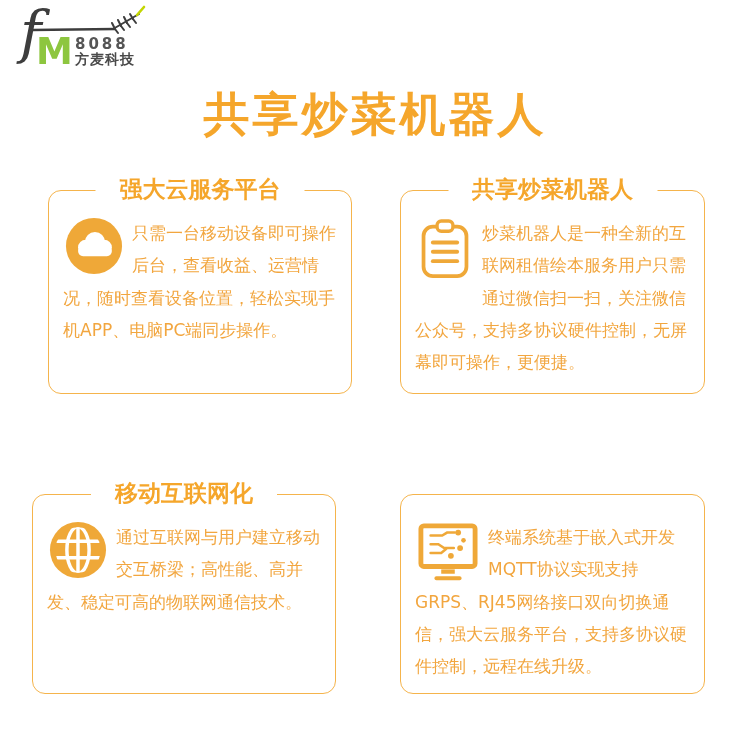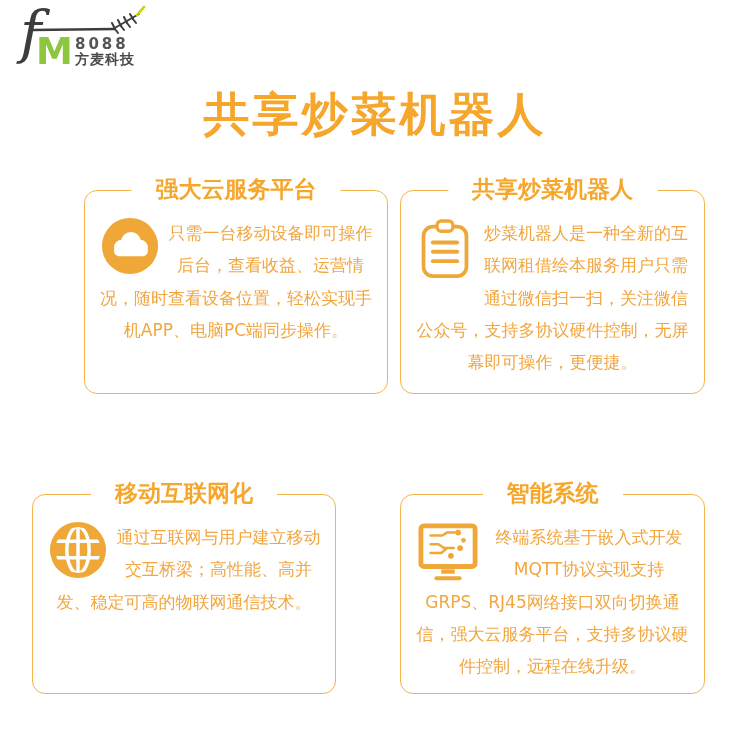--- a/index.html
+++ b/index.html
@@ -18,34 +18,34 @@
     position:absolute; left:0; top:84px; width:750px;
     text-align:center; font-size:46px; font-weight:bold;
     color:#F5A62B; letter-spacing:3px;
   }
 
   
   .card {
     position:absolute; border:1px solid #F5B44C; border-radius:13px;
     background:#fff;
   }
-  .card-1 { left:48px;  top:190px; width:304px; height:204px;margin-left:36px; }
+  .card-1 { left:48px;  top:190px; width:304px; height:204px; }
   .card-2 { left:400px; top:190px; width:305px; height:204px; }
   .card-3 { left:32px;  top:494px; width:304px; height:200px; }
   .card-4 { left:400px; top:494px; width:305px; height:200px; }
 
   .card-title {
     position:absolute; top:-17px; left:50%; transform:translateX(-50%);
     background:#fff; padding:0 24px; white-space:nowrap;
     font-size:23px; font-weight:bold; color:#F5A62B;
   }
 
   .card-body {
     padding:26px 14px 0 14px;
-    font-size:17px; line-height:1.9; color:#F2A63F;text-align:center;
+    font-size:17px; line-height:1.9; color:#F2A63F;
   }
   .card-icon { float:left; margin:0 9px 4px 2px; }
 
 </style>
 </head>
 <body>
 
 <div class="page">
 
   <div class="logo">
@@ -126,21 +126,20 @@
           <line x1="4" y1="38" x2="56" y2="38"></line>
           <line x1="30" y1="4" x2="30" y2="56"></line>
           <ellipse cx="30" cy="30" rx="11.5" ry="24"></ellipse>
         </g>
       </svg>
       <span>通过互联网与用户建立移动交互桥梁；高性能、高并发、稳定可高的物联网通信技术。</span>
     </div>
   </div>
 
   <div class="card card-4">
-    <span class="card-title">智能系统</span>
     <div class="card-body">
       <svg class="card-icon" width="62" height="60" viewBox="0 0 64 62">
         <rect x="4" y="5" width="56" height="42" rx="3" fill="none" stroke="#EFA838" stroke-width="5"></rect>
         <g stroke="#EFA838" stroke-width="2.6" fill="none" stroke-linecap="round">
           <path d="M14 15 h12 l5 -3 h8"></path>
           <path d="M14 24 h8 l6 4 h10"></path>
           <path d="M14 33 h11 l5 -4"></path>
         </g>
         <g fill="#EFA838">
           <circle cx="42.5" cy="12" r="3"></circle>

